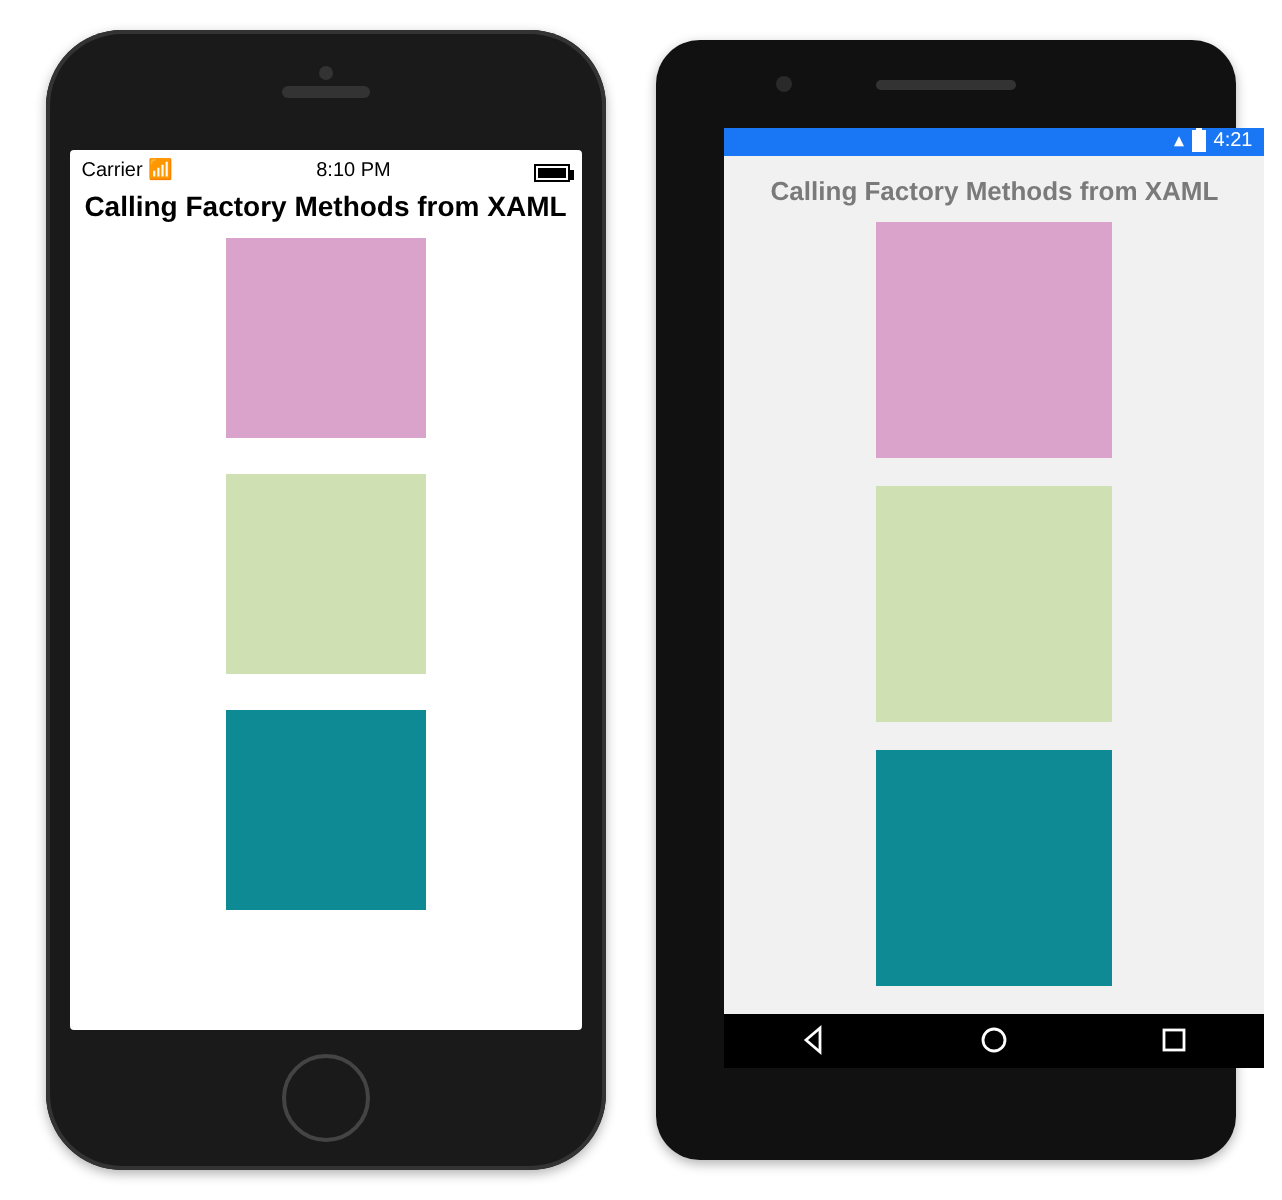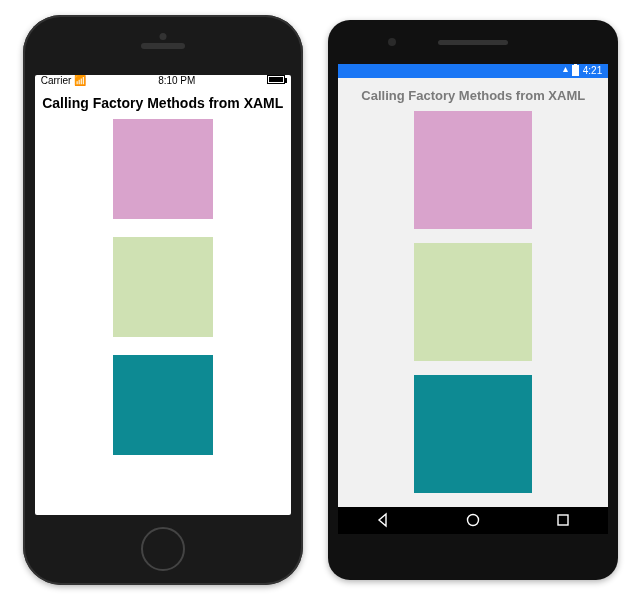--- a/index.html
+++ b/index.html
@@ -60,21 +60,21 @@
       background: #fff;
       border-radius: 2px;
       overflow: hidden;
       display: flex;
       flex-direction: column;
     }
     .ios-statusbar {
       height: 16px;
       display: flex;
       justify-content: space-between;
-      align-items: flex-start;
+      align-items: flex-end;
       padding: 0 6px;
       font-size: 10px;
       color: #000;
     }
     .ios-statusbar .left, .ios-statusbar .right { display:flex; align-items:center; gap:3px; }
     .ios-title {
       text-align: center;
       font-size: 14px;
       font-weight: 600;
       padding: 4px 4px 6px 4px;
@@ -121,20 +121,21 @@
       background: #2a2a2a;
       border-radius: 50%;
     }
     .android-screen {
       width: 100%;
       height: 100%;
       background: #f1f1f1;
       overflow: hidden;
       display: flex;
       flex-direction: column;
+      margin-left: 24px;
     }
     .android-statusbar {
       height: 20px;
       background: #1976f5;
       display: flex;
       justify-content: flex-end;
       align-items: center;
       padding: 0 6px;
       font-size: 10px;
       color: #fff;

